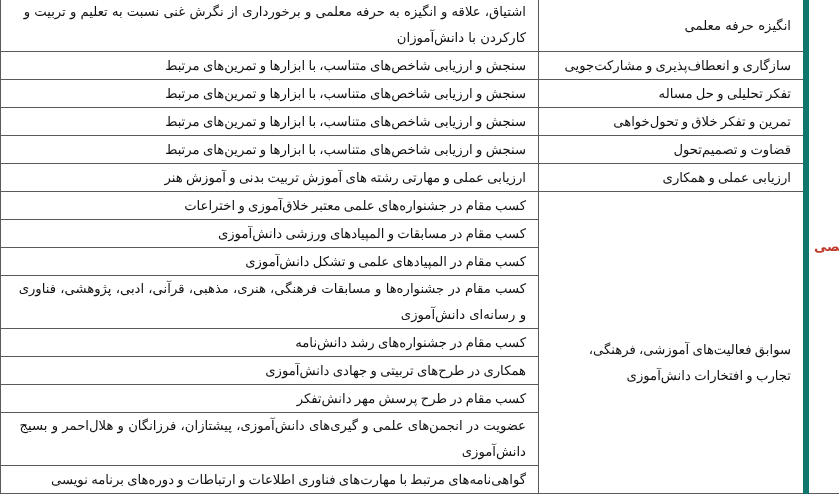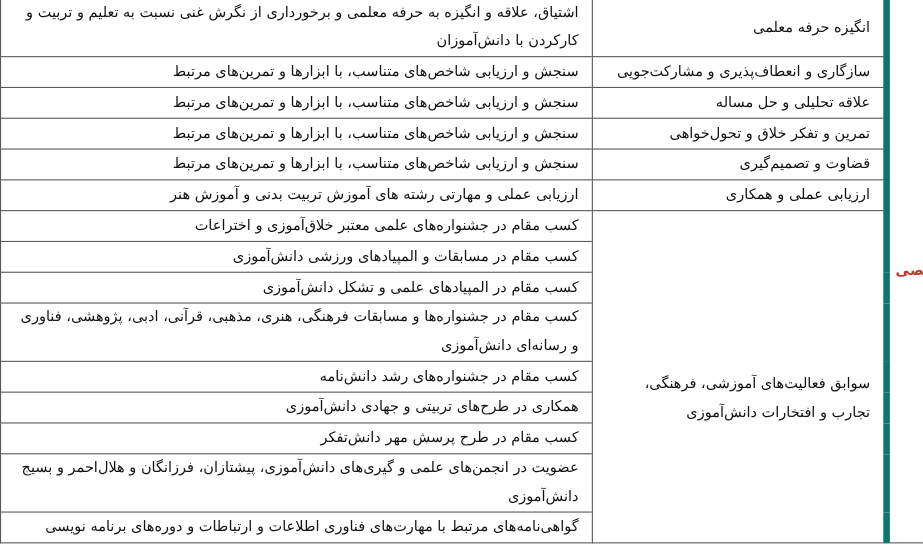--- a/index.html
+++ b/index.html
@@ -7,47 +7,47 @@
          font-family: "DejaVu Sans", sans-serif; color: #111; }
   .wrap { position: absolute; left: 0; top: -2px; width: 839px; }
   table { border-collapse: collapse; width: 839px; table-layout: fixed; direction: rtl; }
   td { border: 1px solid #5a5a5a; padding: 0 12px; font-size: 13.2px; line-height: 27px;
        text-align: right; vertical-align: middle; overflow: hidden; }
   td.desc { width: 513px; }
   td.crit { width: 240px; }
   td.cat  { width: 46px; text-align: right; color: #c0392b; font-weight: bold; font-size: 13px; border-left: 6px solid #0f766e; }
   td.crit.big { vertical-align: middle; padding-top: 40px; }
   .two { line-height: 26px; }
-  tr.h28 td { height: 27px; }
+  tr.h28 td { height: 27px; font-family: Liberation Serif, serif; }
 </style>
 </head>
 <body>
 
 <div class="wrap">
 <table>
   <tbody>
     <tr>
       <td class="cat" rowspan="15">تخصصی</td>
       <td class="crit" style="height:52px">انگیزه حرفه معلمی</td>
       <td class="desc two" style="height:52px">اشتیاق، علاقه و انگیزه به حرفه معلمی و برخورداری از نگرش غنی نسبت به تعلیم و تربیت و کارکردن با دانش‌آموزان</td>
     </tr>
     <tr class="h28">
       <td class="crit">سازگاری و انعطاف‌پذیری و مشارکت‌جویی</td>
       <td class="desc">سنجش و ارزیابی شاخص‌های متناسب، با ابزارها و تمرین‌های مرتبط</td>
     </tr>
     <tr class="h28">
-      <td class="crit">علاقه تحلیلی و حل مساله</td>
+      <td class="crit">تفکر تحلیلی و حل مساله</td>
       <td class="desc">سنجش و ارزیابی شاخص‌های متناسب، با ابزارها و تمرین‌های مرتبط</td>
     </tr>
     <tr class="h28">
       <td class="crit">تمرین و تفکر خلاق و تحول‌خواهی</td>
       <td class="desc">سنجش و ارزیابی شاخص‌های متناسب، با ابزارها و تمرین‌های مرتبط</td>
     </tr>
     <tr class="h28">
-      <td class="crit">قضاوت و تصمیم‌گیری</td>
+      <td class="crit">قضاوت و تصمیم‌تحول</td>
       <td class="desc">سنجش و ارزیابی شاخص‌های متناسب، با ابزارها و تمرین‌های مرتبط</td>
     </tr>
     <tr class="h28">
       <td class="crit">ارزیابی عملی  و همکاری</td>
       <td class="desc">ارزیابی عملی و مهارتی  رشته های  آموزش تربیت بدنی و آموزش هنر</td>
     </tr>
     <tr class="h28">
       <td class="crit big two" rowspan="9">سوابق فعالیت‌های آموزشی، فرهنگی، تجارب و افتخارات دانش‌آموزی</td>
       <td class="desc">کسب مقام در جشنواره‌های علمی معتبر خلاق‌آموزی و اختراعات</td>
     </tr>

